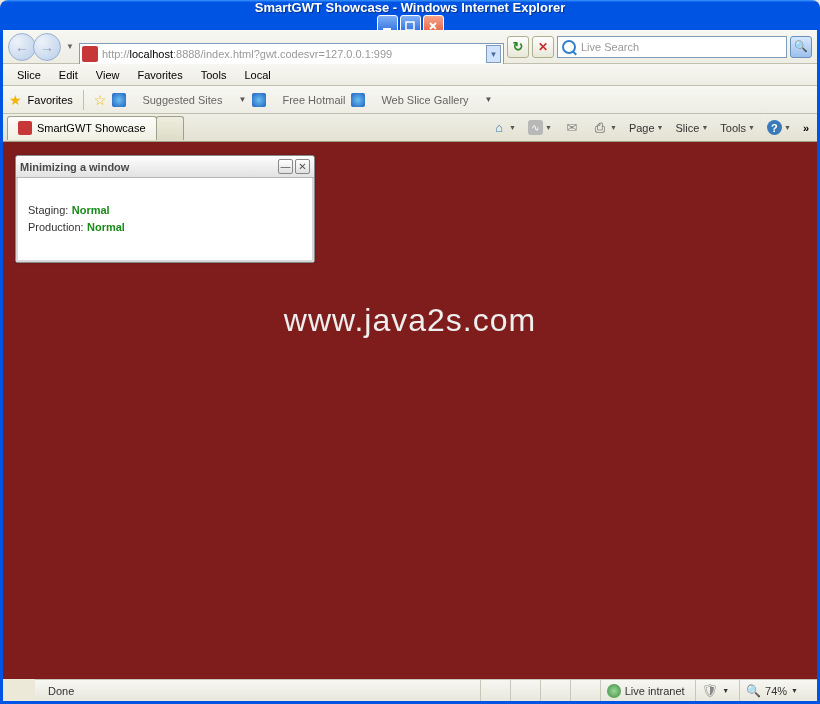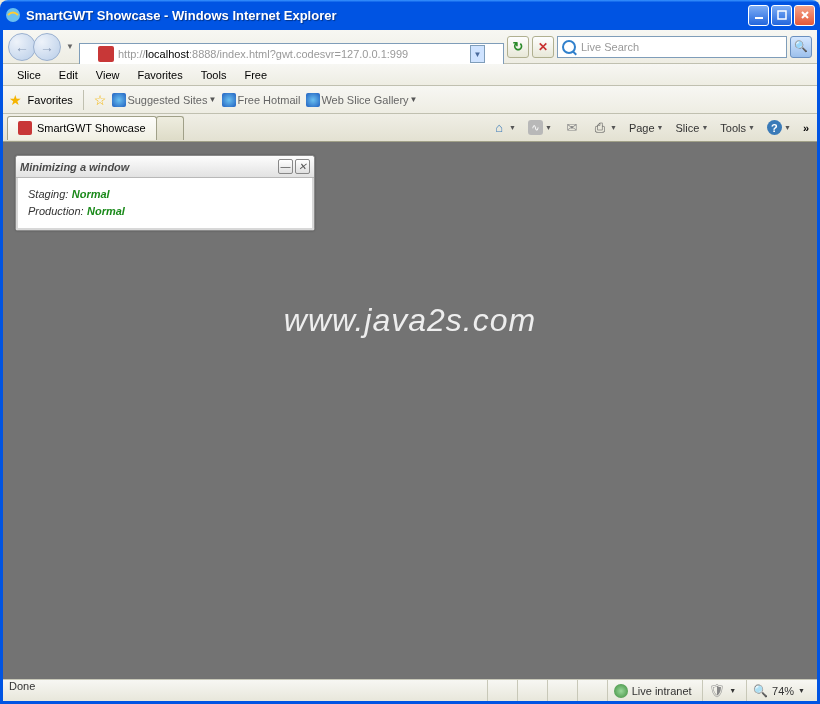--- a/index.html
+++ b/index.html
@@ -1,36 +1,36 @@
 <!DOCTYPE html>
 <html><head>
 <meta charset="utf-8">
 <style>
 * { margin: 0; padding: 0; box-sizing: border-box; font-family: Tahoma, sans-serif; font-size: 11px; }
 body { width: 820px; height: 704px; overflow: hidden; background: #ece9d8; }
 
 
-.titlebar { height: 30px; background: linear-gradient(to bottom, #3a95ff 0%, #0054e3 8%, #0054e3 92%, #0054e3 100%); display: flex; align-items: center; padding: 0 5px; color: #fff; border-radius: 8px 8px 0 0; }
+.titlebar { height: 30px; background: linear-gradient(to bottom, #3a95ff 0%, #0054e3 8%, #0054e3 92%, #0054e3 100%); display: flex; align-items: center; padding: 0 5px; color: #fff; border-radius: 8px 8px 0 0; flex-direction: column; }
 .titlebar .ie-icon { width: 16px; height: 16px; margin-right: 5px; }
 .titlebar .title { font-weight: bold; font-size: 13px; flex: 1; text-shadow: 1px 1px 1px rgba(0,0,0,0.4); }
 .winbtns { display: flex; gap: 2px; }
 .winbtn { width: 21px; height: 21px; border-radius: 3px; border: 1px solid #fff; display: flex; align-items: center; justify-content: center; color: #fff; font-weight: bold; font-size: 12px; }
 .winbtn.min, .winbtn.max { background: linear-gradient(to bottom, #7eaef5, #2266dd); }
 .winbtn.close { background: linear-gradient(to bottom, #f5a48a, #e35839); }
 
 
 .window-frame { border-left: 3px solid #0054e3; border-right: 3px solid #0054e3; border-bottom: 3px solid #0054e3; height: 674px; display: flex; flex-direction: column; }
 
 
 .navbar { height: 34px; background: linear-gradient(to bottom, #f7f7f3, #eeede3); display: flex; align-items: center; padding: 3px 5px; gap: 3px; border-bottom: 1px solid #c0c0b0; }
 .navbtns { display: flex; }
 .navbtn { width: 28px; height: 28px; border-radius: 50%; background: radial-gradient(circle at 30% 30%, #eef3fa, #b8cde8); border: 1px solid #9ab0cf; display: flex; align-items: center; justify-content: center; color: #8a9cb8; font-size: 14px; }
 .navbtn.fwd { margin-left: -3px; }
 .nav-dd { width: 12px; height: 24px; display: flex; align-items: center; justify-content: center; color: #666; font-size: 8px; }
-.addrbar { flex: 1; height: 22px; background: #fff; border: 1px solid #7f9db9; display: flex; align-items: center; padding: 0 18px; margin-top: 15px; }
+.addrbar { flex: 1; height: 22px; background: #fff; border: 1px solid #7f9db9; display: flex; align-items: center; padding: 0 2px; margin-top: 15px; }
 .addrbar .fav-icon { width: 16px; height: 16px; background: #c83737; border-radius: 2px; margin-right: 4px; }
 .addrbar .url { flex: 1; color: #000; white-space: nowrap; overflow: hidden; }
 .addrbar .url .host { color: #000; }
 .addrbar .url .rest { color: #999; }
 .addrbar .dd { width: 15px; text-align: center; background: #cfe3ff; color: #4a6a9c; font-size: 8px; border: 1px solid #7f9db9; height: 18px; line-height: 18px; }
 .smallbtn { width: 22px; height: 22px; border: 1px solid #b0b090; background: linear-gradient(to bottom, #fefefe, #e8e8d8); display: flex; align-items: center; justify-content: center; border-radius: 3px; }
 .smallbtn.refresh { color: #2a8a2a; font-size: 13px; font-weight: bold; }
 .smallbtn.stop { color: #c83030; font-size: 12px; font-weight: bold; }
 .searchbox { width: 230px; height: 22px; background: #fff; border: 1px solid #7f9db9; display: flex; align-items: center; padding: 0 4px; }
 .searchbox .bing { width: 14px; height: 14px; border: 2px solid #3080cc; border-radius: 50%; margin-right: 5px; position: relative; }
@@ -40,57 +40,57 @@
 
 
 .menubar { height: 22px; background: linear-gradient(to bottom, #f7f7f3, #eeede3); display: flex; align-items: center; padding: 0 6px; gap: 2px; border-bottom: 1px solid #c0c0b0; }
 .menubar .menuitem { padding: 3px 8px; color: #000; }
 
 
 .favbar { height: 28px; background: linear-gradient(to bottom, #f7f7f3, #eeede3); display: flex; align-items: center; padding: 0 6px; gap: 6px; border-bottom: 1px solid #c0c0b0; }
 .favbar .star { color: #f5b400; font-size: 14px; }
 .favbar .label { color: #000; }
 .favbar .sep { width: 1px; height: 20px; background: #c0c0b0; margin: 0 4px; }
-.favbar .link { color: #666; display: flex; align-items: center; gap: 1px; }
+.favbar .link { color: #666; display: flex; align-items: center; gap: 16px; }
 .favbar .link .ieicon { width: 14px; height: 14px; background: radial-gradient(circle, #6ac0f0, #2060c0); border-radius: 2px; }
 .favbar .dd { font-size: 8px; color: #555; }
 
 
 .tabbar { height: 28px; background: linear-gradient(to bottom, #f0efe6, #e3e1d2); display: flex; align-items: center; padding: 0 4px; border-bottom: 1px solid #a0a088; }
 .tab { height: 24px; background: linear-gradient(to bottom, #fdfdfb, #f0efe2); border: 1px solid #a0a088; border-bottom: none; border-radius: 3px 3px 0 0; padding: 0 10px; display: flex; align-items: center; gap: 5px; min-width: 150px; }
 .tab .tabicon { width: 14px; height: 14px; background: #c83737; border-radius: 2px; }
 .tab.blank { min-width: 28px; width: 28px; background: linear-gradient(to bottom, #eeeddf, #dedcc8); margin-left: -1px; }
 .cmdbar { flex: 1; display: flex; align-items: center; justify-content: flex-end; gap: 6px; height: 100%; padding-right: 4px; }
 .cmdbtn { display: flex; align-items: center; gap: 2px; padding: 2px 3px; color: #333; }
 .cmdbtn .dd { font-size: 7px; color: #555; }
 .cmd-icon { width: 16px; height: 16px; display: flex; align-items: center; justify-content: center; font-size: 13px; }
 .home-icon { color: #3a7ab8; }
 .rss-icon { background: #b8b8b8; color: #fff; border-radius: 3px; font-size: 10px; width: 15px; height: 15px; }
 .mail-icon { color: #888; }
 .print-icon { color: #555; }
 .help-icon { background: #3a7ab8; color: #fff; border-radius: 50%; width: 15px; height: 15px; font-weight: bold; font-size: 11px; }
 .chev { font-size: 11px; font-weight: bold; margin-left: 3px; }
 
 
-.content { flex: 1; background: #737373; position: relative; overflow: hidden; font-style: italic; }
+.content { flex: 1; background: #7f1d1d; position: relative; overflow: hidden; }
 
 
 .gwt-window { position: absolute; left: 12px; top: 13px; width: 300px; border: 1px solid #8a8a8a; border-radius: 3px; background: #fff; box-shadow: 0 0 2px rgba(0,0,0,0.3); }
 .gwt-header { height: 22px; background: linear-gradient(to bottom, #fdfdfd, #e2e2e2); border-bottom: 1px solid #b8b8b8; display: flex; align-items: center; padding: 0 4px; border-radius: 3px 3px 0 0; }
 .gwt-header .gwt-title { flex: 1; font-weight: bold; color: #4a4a4a; font-size: 11px; }
 .gwt-hbtn { width: 15px; height: 15px; border: 1px solid #888; background: linear-gradient(to bottom, #fff, #e0e0e0); display: flex; align-items: center; justify-content: center; font-size: 10px; color: #555; margin-left: 2px; border-radius: 2px; }
-.gwt-body { padding: 8px 10px; border: 2px solid #d8d8d8; border-top: none; }
+.gwt-body { padding: 24px 10px; border: 2px solid #d8d8d8; border-top: none; }
 .gwt-row { color: #333; line-height: 1.4; font-size: 12px; }
 .gwt-row .status { color: #1a8a1a; font-weight: bold; }
 
 
 .watermark { position: absolute; left: 50%; top: 160px; transform: translateX(-50%); font-size: 32px; color: #eee; font-family: Arial, sans-serif; letter-spacing: 1px; }
 
 
-.statusbar { height: 22px; background: linear-gradient(to bottom, #f7f7f3, #e8e7db); border-top: 1px solid #c8c8b8; display: flex; padding: 0 6px; gap: 4px; }
+.statusbar { height: 22px; background: linear-gradient(to bottom, #f7f7f3, #e8e7db); border-top: 1px solid #c8c8b8; display: flex; align-items: center; padding: 0 13px; gap: 4px; margin-left: 32px; }
 .statusbar .status-text { flex: 0 0 auto; color: #333; }
 .statusbar .spacer { flex: 1; }
 .statusbar .panel { border-left: 1px solid #c8c8b8; height: 100%; display: flex; align-items: center; padding: 0 6px; gap: 4px; color: #333; }
 .statusbar .panel.empty { width: 26px; }
 .zone-icon { width: 14px; height: 14px; background: radial-gradient(circle, #9ad89a, #3a8a3a); border-radius: 50%; }
 .shield { color: #888; font-size: 13px; }
 .zoom-icon { color: #555; font-size: 12px; }
 </style>
 </head>
 <body>
@@ -143,21 +143,21 @@
   </div>
   <div class="gobtn">🔍</div>
 </div>
 
 <div class="menubar">
   <div class="menuitem">Slice</div>
   <div class="menuitem">Edit</div>
   <div class="menuitem">View</div>
   <div class="menuitem">Favorites</div>
   <div class="menuitem">Tools</div>
-  <div class="menuitem">Free</div>
+  <div class="menuitem">Local</div>
 </div>
 
 <div class="favbar">
   <span class="star">★</span>
   <span class="label">Favorites</span>
   <span class="sep"></span>
   <span class="star">☆</span>
   <span class="link">
         <span class="ieicon"></span>
         <span>Suggested Sites</span> 

